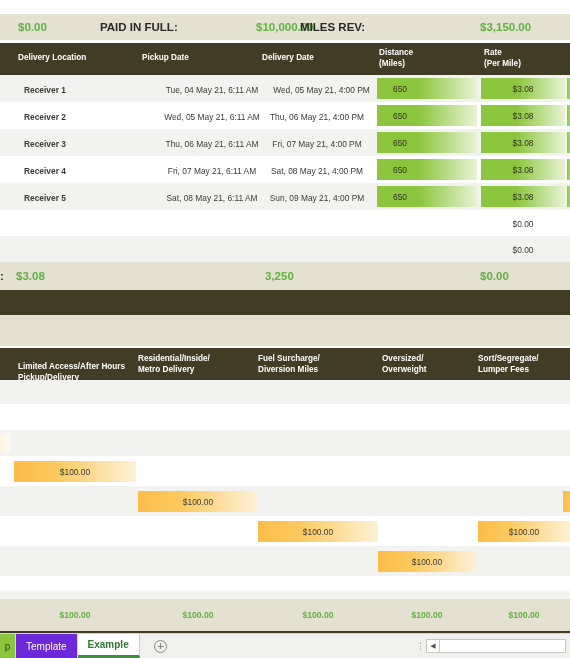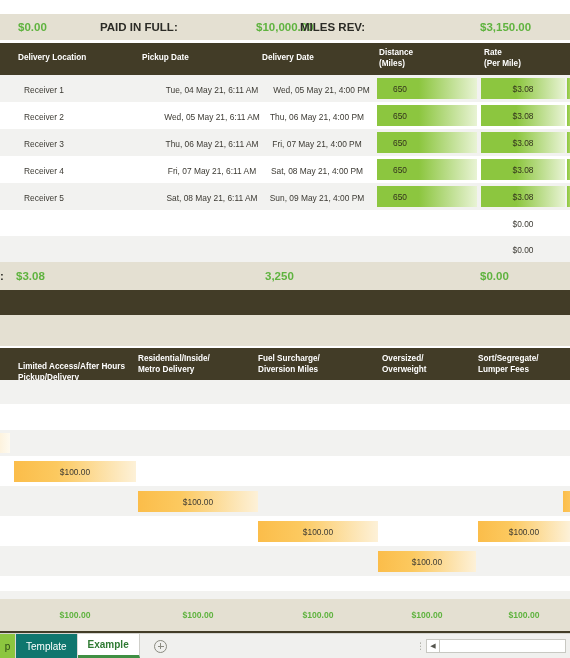--- a/index.html
+++ b/index.html
@@ -52,21 +52,21 @@
   }
 
   
   .cell {
     position: absolute;
     font-size: 8.4px;
     color: #3c3a33;
     line-height: 1;
     white-space: nowrap;
   }
-  .cell-left   { text-align: left; }
+  .cell-left   { text-align: left; font-weight: bold; }
   .cell-center { text-align: center; }
 
   
   .gcell {
     position: absolute;
     background: linear-gradient(to right, #8cc63f 0%, #8cc63f 42%, #e8f3d4 100%);
     display: flex;
     align-items: center;
     justify-content: center;
     font-size: 8.4px;
@@ -118,21 +118,21 @@
     white-space: nowrap;
   }
   .tab-green {
     background: #8cc63f;
     color: #2b4a16;
     width: 16px; padding: 0 2px;
     overflow: hidden;
     font-weight: normal;
   }
   .tab-inactive {
-    background: #0f766e;
+    background: #6d28d9;
     color: #ffffff;
   }
   .tab-active {
     background: #ffffff;
     color: #2f7a33;
     font-weight: bold;
     border-bottom: 3px solid #3f8f43;
     border-right: 1px solid #cfcfca;
   }
   .tab-add {

